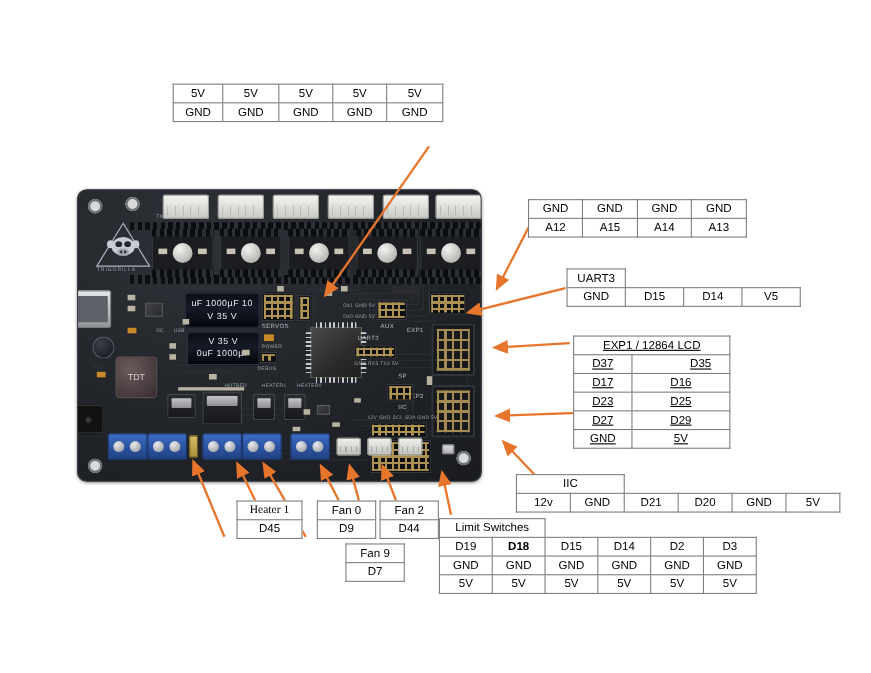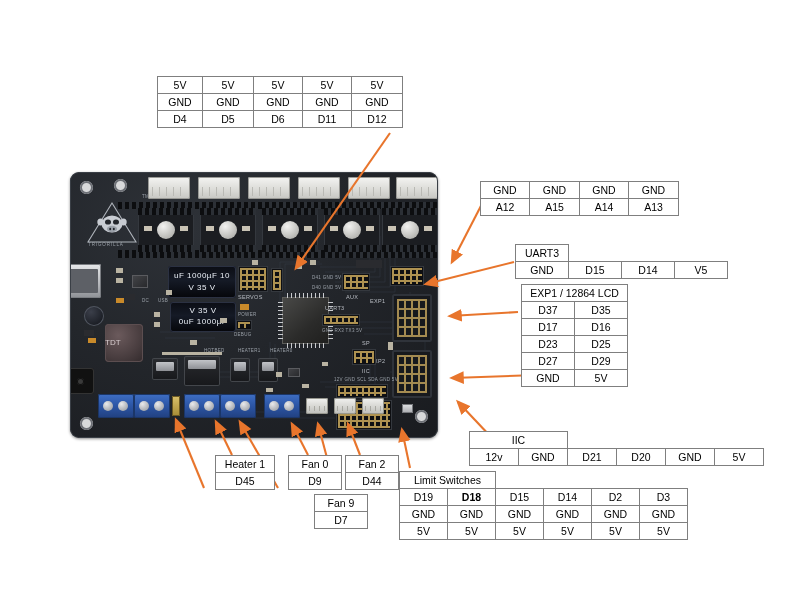--- a/index.html
+++ b/index.html
@@ -85,21 +85,21 @@
   .usb{position:absolute;border-radius:2px;
     background:linear-gradient(180deg,#e7e8ea,#b4b6ba 60%,#8d9095);
     box-shadow:inset 0 0 0 1px #7a7d82;}
   .usb i{position:absolute;left:3px;top:5px;right:3px;bottom:5px;background:#5d6066;border-radius:1px;}
   .dcjack{position:absolute;border-radius:3px;background:#111;box-shadow:inset 0 0 0 1px #333;}
   .dcjack i{position:absolute;left:50%;top:50%;width:7px;height:7px;margin:-3.5px 0 0 -3.5px;
     border-radius:50%;background:#3a3a3a;box-shadow:inset 0 0 0 1px #111;}
   .ind{position:absolute;border-radius:4px;
     background:radial-gradient(circle at 35% 30%,#6b5a5c,#4a3e40 60%,#322a2c);
     box-shadow:inset 0 0 0 1px #5c4e50;}
-  .ind span{position:absolute;left:0;right:0;top:50%;margin-top:-5px;
+  .ind span{position:absolute;left:0;right:0;top:50%;margin-top:-5px;text-align:center;
     color:#d8cdcf;font-size:8px;}
   .term{position:absolute;height:24px;border-radius:2px;
     background:linear-gradient(180deg,#3f6fc4 0%,#2d57a8 45%,#21407f 100%);
     box-shadow:inset 0 0 0 1px #1b3668;}
   .term i{position:absolute;top:7px;width:10px;height:10px;border-radius:50%;
     background:radial-gradient(circle at 35% 30%,#e9eaec,#a9acb1 70%,#83868b);}
   .mos{position:absolute;border-radius:2px;
     background:linear-gradient(180deg,#2a2c30,#17181b);box-shadow:inset 0 0 0 1px #43464b;}
   .mos i{position:absolute;left:4px;right:4px;top:4px;height:9px;border-radius:1px;
     background:linear-gradient(180deg,#c2c4c8,#8e9095);}
@@ -460,27 +460,20 @@
       <td style="width:48px;">5V</td>
       <td style="width:50px;">5V</td>
     </tr>
     <tr>
       <td>GND</td>
       <td>GND</td>
       <td>GND</td>
       <td>GND</td>
       <td>GND</td>
     </tr>
-    <tr>
-      <td>D4</td>
-      <td>D5</td>
-      <td>D6</td>
-      <td>D11</td>
-      <td>D12</td>
-    </tr>
   </tbody>
     </table>
 
   <table class="tbl" style="left:480px;top:181px;">
     <tbody>
     <tr>
       <td style="width:48px;">GND</td>
       <td style="width:49px;">GND</td>
       <td style="width:48px;">GND</td>
       <td style="width:49px;">GND</td>
@@ -502,28 +495,28 @@
     </tr>
     <tr>
       <td style="width:52px;">GND</td>
       <td style="width:52px;">D15</td>
       <td style="width:52px;">D14</td>
       <td style="width:52px;">V5</td>
     </tr>
   </tbody>
     </table>
 
-  <table class="tbl" style="left:521px;top:284px;">
+  <table class="tbl" style="left:521px;top:305px;text-decoration:underline;">
     <tbody>
         <tr>
           <td class="hd" colspan="2">EXP1 / 12864 LCD</td>
         </tr>
     <tr>
           <td style="width:52px;">D37</td>
-        <td style="width:52px;">D35</td>
+        <td style="width:52px;padding-left:36px;">D35</td>
         </tr>
     <tr>
           <td>D17</td>
         <td>D16</td>
         </tr>
     <tr>
           <td>D23</td>
         <td>D25</td>
         </tr>
     <tr>
@@ -584,21 +577,21 @@
       <td>5V</td>
       <td>5V</td>
       <td>5V</td>
     </tr>
   </tbody>
     </table>
 
   <table class="tbl" style="left:215px;top:455px;">
     <tbody>
         <tr>
-          <td class="hd" style="width:58px;">Heater 1</td>
+          <td class="hd" style="width:58px;font-family:Liberation Serif, serif;">Heater 1</td>
         </tr>
     <tr>
           <td>D45</td>
         </tr>
   </tbody>
     </table>
 
   <table class="tbl" style="left:288px;top:455px;">
     <tbody>
         <tr>

